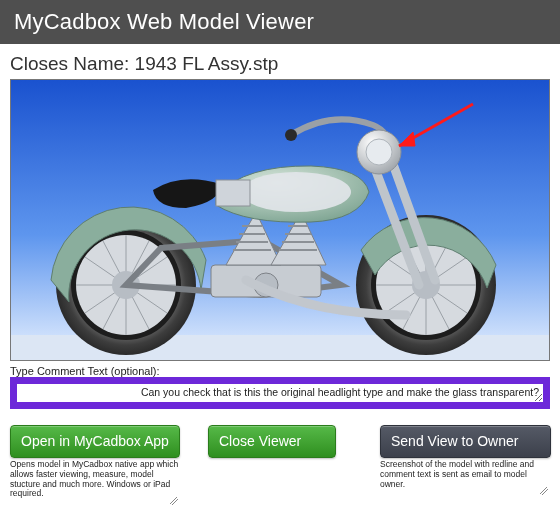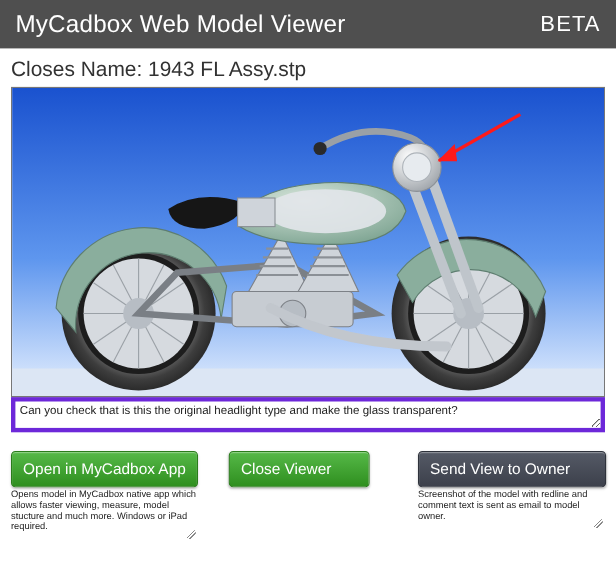--- a/index.html
+++ b/index.html
@@ -48,28 +48,29 @@
   }
   .viewer svg { display: block; }
   .comment-label {
     font-size: 11px;
     margin-top: 4px;
     color: #222;
   }
   .comment-input {
     width: 540px;
     height: 32px;
-    border: 4px solid #6d28d9;
+    border: 7px solid #6d28d9;
     font-size: 10.5px;
     font-family: inherit;
     padding: 2px 4px;
     resize: both;
     line-height: 1.2;
     color: #222;
     overflow: hidden;
+    text-align: right;
   }
   .actions {
     display: flex;
     gap: 28px;
     margin-top: 12px;
     padding-left: 0px;
   }
   .action-col {
     display: flex;
     flex-direction: column;
@@ -116,21 +117,20 @@
     height: 8px;
     background:
       linear-gradient(135deg, transparent 0 40%, #888 40% 48%, transparent 48% 60%, #888 60% 68%, transparent 68% 100%);
   }
 </style>
 </head>
 <body>
 
 <div class="topbar">
   <span class="title">MyCadbox Web Model Viewer</span>
-  <span class="beta">BETA</span>
 </div>
 
 <div class="content">
 
   <div class="meta-line">
     <span>Closes Name:</span>
     <span>1943 FL Assy.stp</span>
   </div>
 
   <div class="viewer">
@@ -247,20 +247,21 @@
 
       <rect x="205" y="100" width="34" height="26" fill="#cfd4da" stroke="#8b9096"></rect>
 
       <g stroke="#ff1a1a" fill="#ff1a1a">
         <line x1="462" y1="24" x2="388" y2="66" stroke-width="3"></line>
         <polygon points="388,66 402,52 404,66"></polygon>
       </g>
     </svg>
   </div>
 
+  <div class="comment-label">Type Comment Text (optional):</div>
   <textarea class="comment-input" style="">Can you check that is this the original headlight type and make the glass transparent?</textarea>
 
   <div class="actions">
 
     <div class="action-col">
       <div class="btn btn-green btn-open">Open in MyCadbox App</div>
       <div class="helper">Opens model in MyCadbox native app which allows faster viewing, measure, model stucture and much more. Windows or iPad required.</div>
     </div>
 
     <div class="action-col mid">

